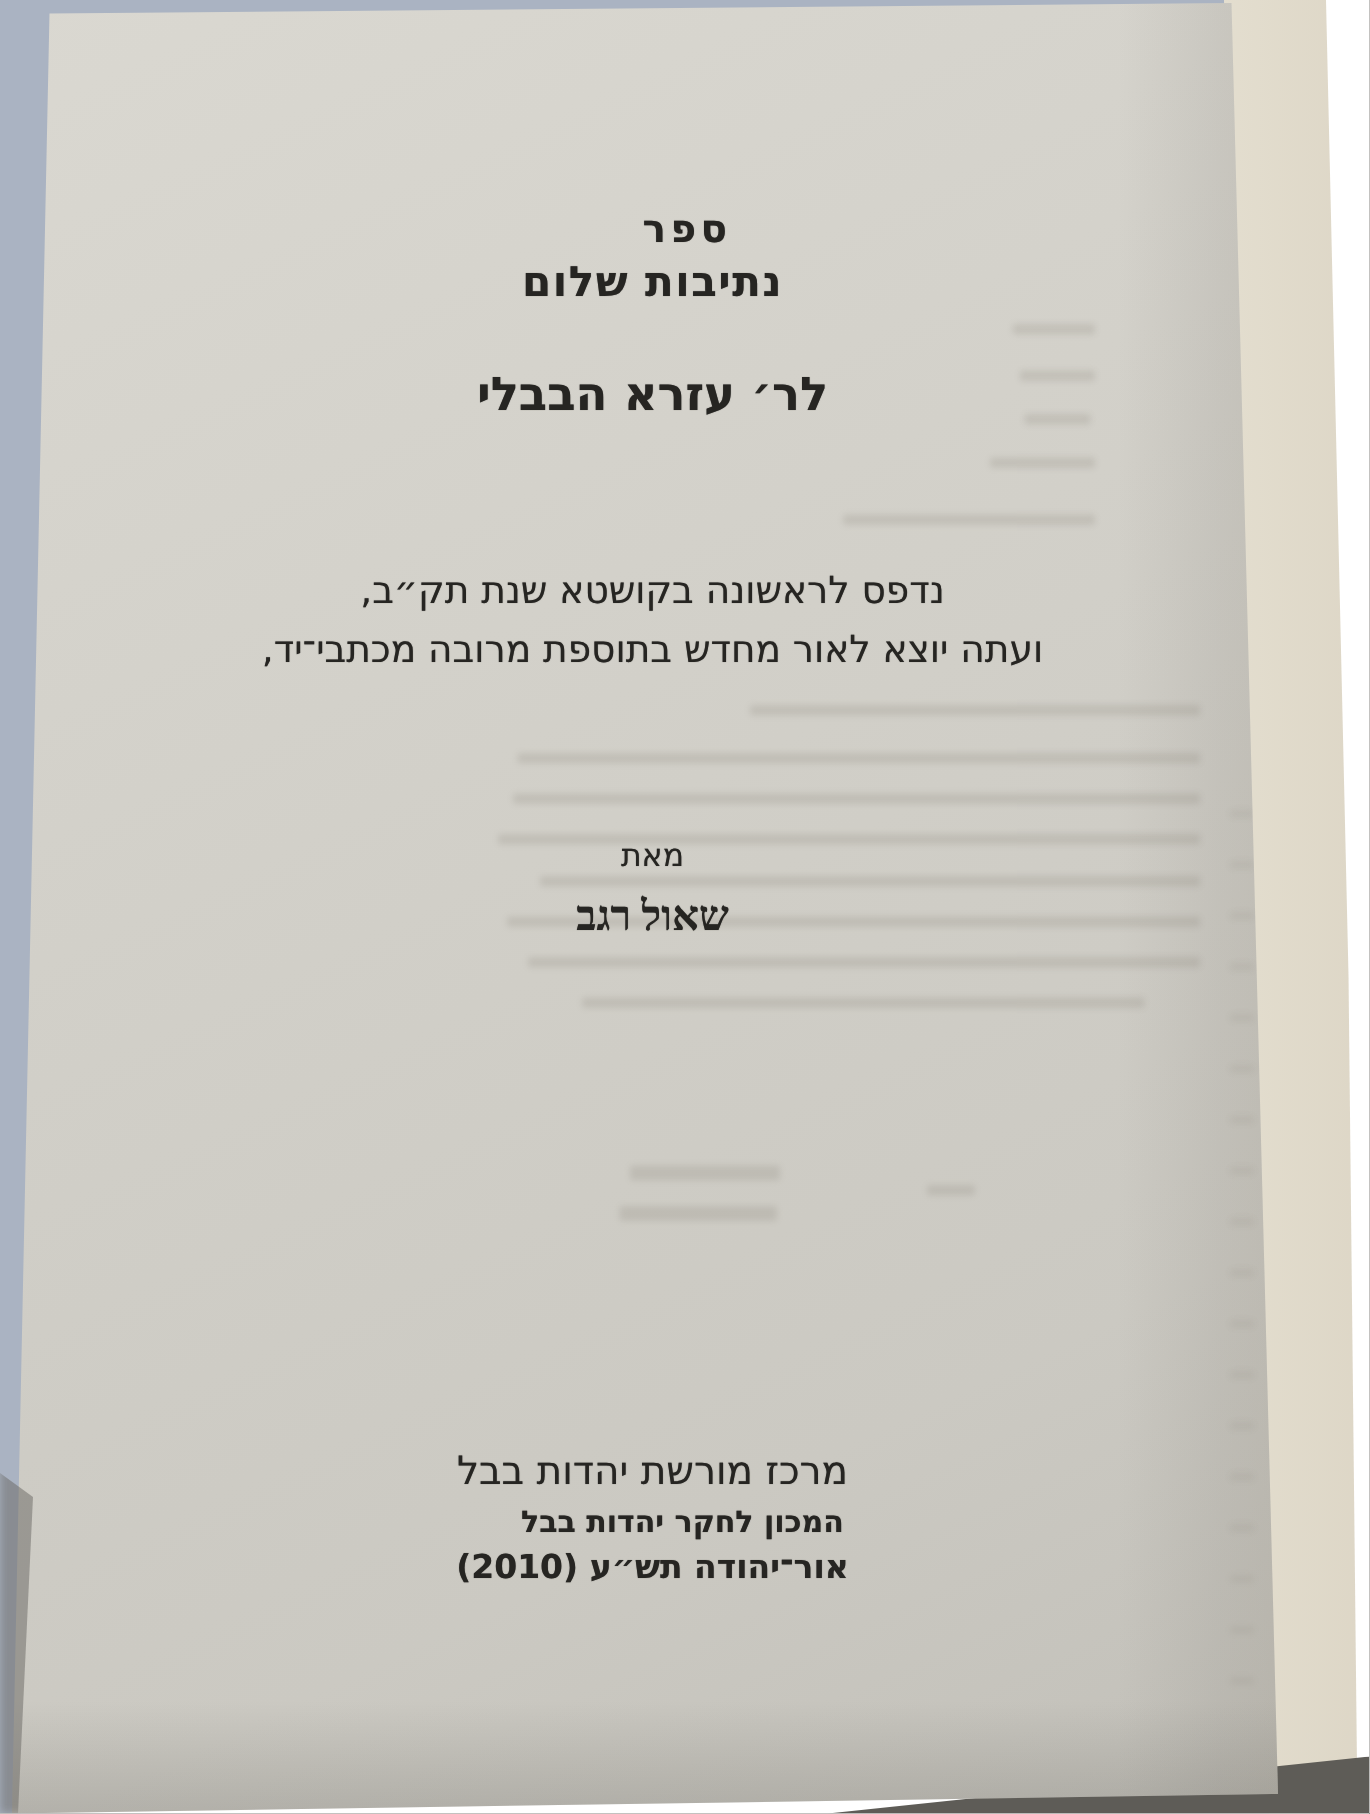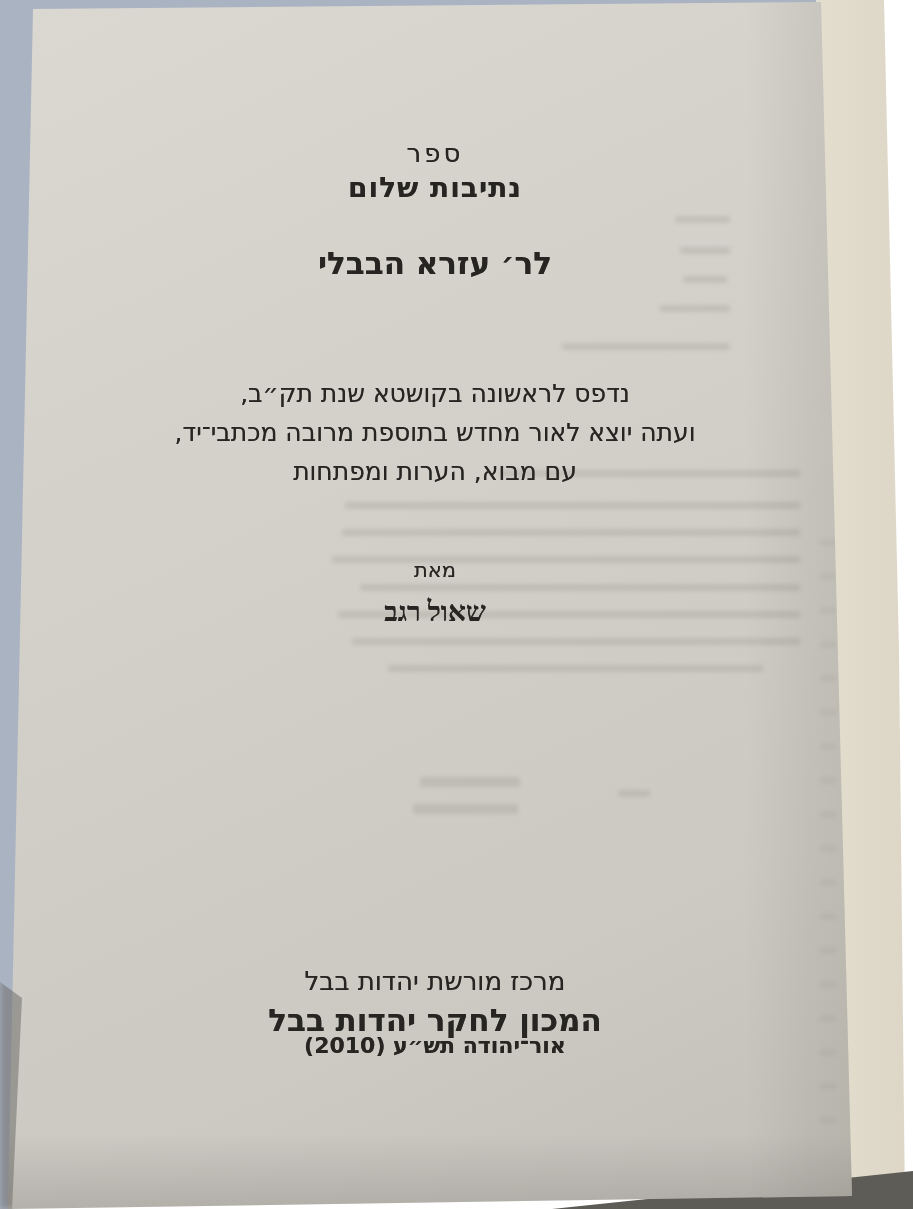--- a/index.html
+++ b/index.html
@@ -51,30 +51,30 @@
   }
   
   .content{position:absolute;top:0;left:0;width:870px;height:100%;direction:rtl;}
   .line{
     position:absolute;left:0;width:100%;
     text-align:center;
     color:#262522;
     text-shadow:0 0 0.6px rgba(38,37,34,0.65);
     white-space:nowrap;
   }
-  .series   {top:138px;font-size:26px;font-weight:400;letter-spacing:3px;}
+  .series   {top:138px;font-size:26px;font-weight:700;letter-spacing:3px;padding-left:23px;}
   .title    {top:171px;font-size:28px;font-weight:700;letter-spacing:1px;}
   .attrib   {top:245px;font-size:31px;font-weight:700;}
   .print1   {top:379px;font-size:25px;}
   .print2   {top:418px;font-size:25px;}
   .print3   {top:457px;font-size:25px;}
   .byline   {top:558px;font-size:21px;font-weight:400;}
   .editor   {top:596px;font-size:28px;font-weight:700;font-family:Liberation Serif, serif;}
   .pub1     {top:966px;font-size:26px;font-weight:400;}
-  .pub2     {top:1002px;font-size:31px;font-weight:600;}
+  .pub2     {top:1002px;font-size:20px;font-weight:600;padding-left:20px;}
   .pub3     {top:1033px;font-size:22px;font-weight:600;}
   
   .bleed{
     position:absolute;height:7px;
     background:#7a7468;opacity:0.18;
     filter:blur(2px);border-radius:2px;
   }
 </style>
 </head>
 <body>
@@ -124,21 +124,20 @@
         <div class="bleed" style="top: 1118px; left: 820px; width: 16px; height: 5px; opacity: 0.1;"></div>
       </div>
 
     <div class="content">
       <div class="line series">ספר</div>
       <div class="line title">נתיבות שלום</div>
       <div class="line attrib">לר׳ עזרא הבבלי</div>
 
       <div class="line print1">נדפס לראשונה בקושטא שנת תק״ב,</div>
       <div class="line print2">ועתה יוצא לאור מחדש בתוספת מרובה מכתבי־יד,</div>
-      <div class="line print3">עם מבוא, הערות ומפתחות</div>
 
       <div class="line byline">מאת</div>
       <div class="line editor">שאול רגב</div>
 
       <div class="line pub1">מרכז מורשת יהדות בבל</div>
       <div class="line pub2">המכון לחקר יהדות בבל</div>
       <div class="line pub3">אור־יהודה תש״ע (2010)</div>
     </div>
   </div>
 

